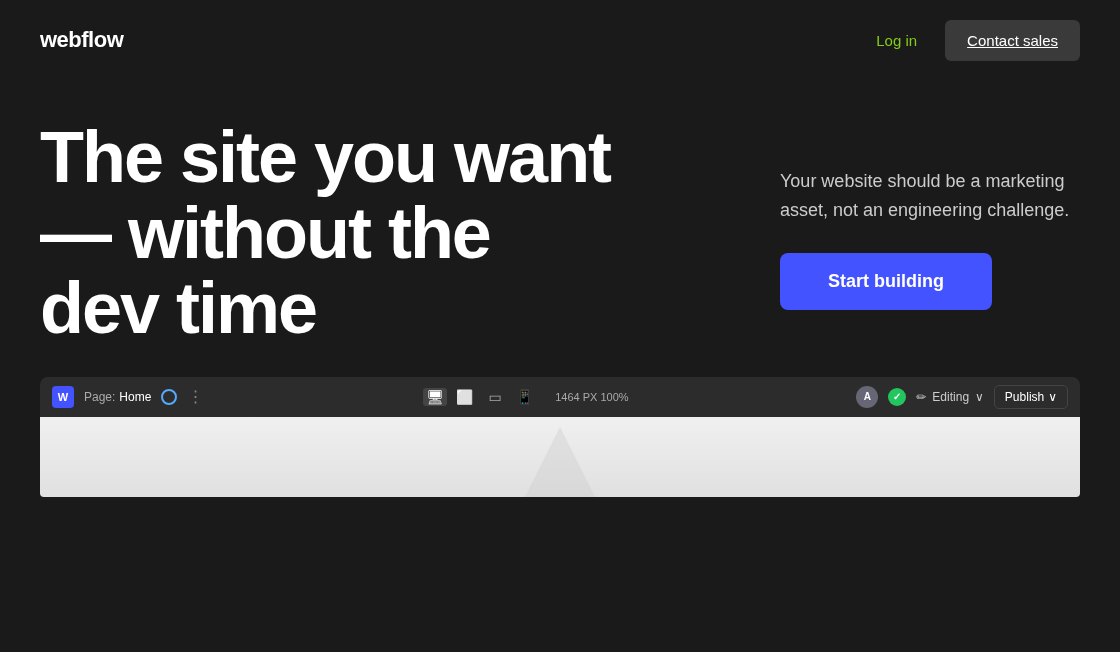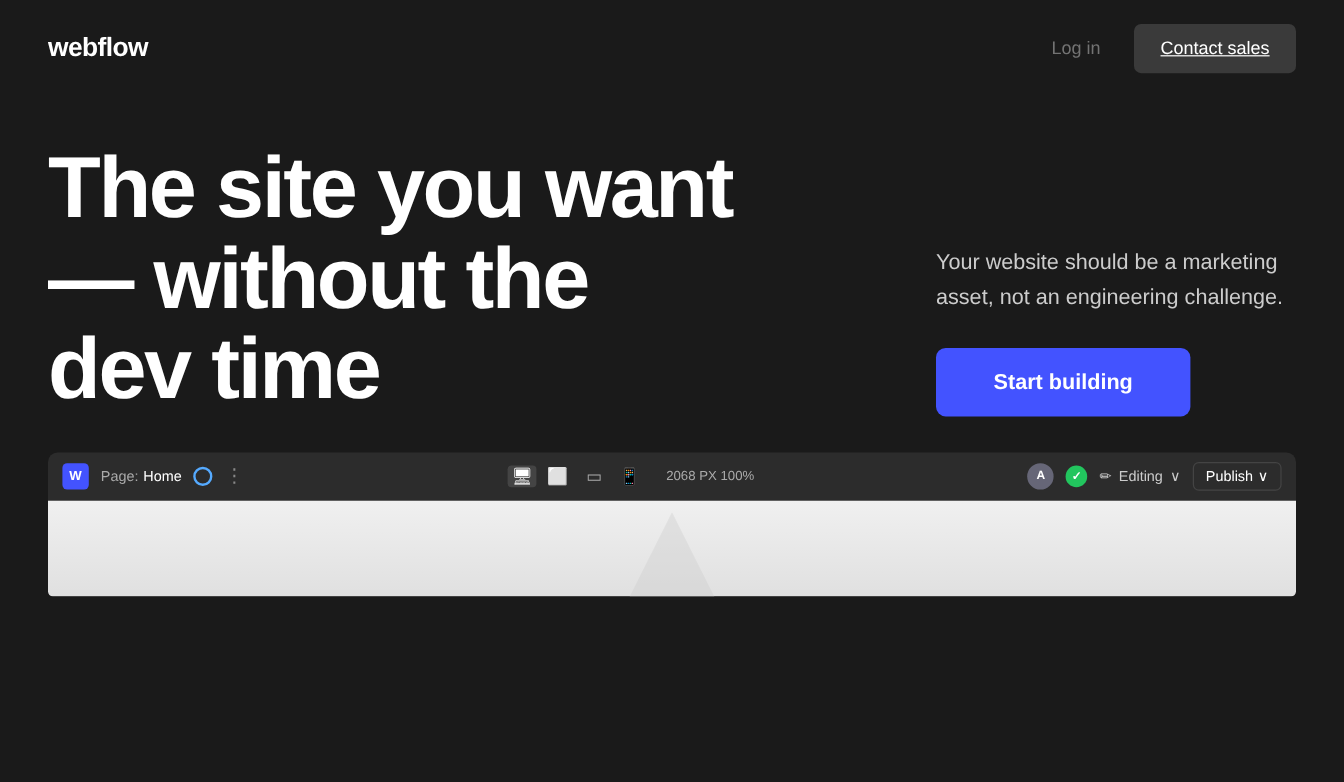--- a/index.html
+++ b/index.html
@@ -26,21 +26,21 @@
       font-weight: 700;
       color: #fff;
       letter-spacing: -0.5px;
     }
     .nav-right {
       display: flex;
       align-items: center;
       gap: 12px;
     }
     .nav-login {
-      color: #737373;
+      color: #84cc16;
       font-size: 15px;
       font-weight: 500;
       cursor: pointer;
       padding: 8px 16px;
     }
     .nav-contact {
       background: #3a3a3a;
       color: #fff;
       border: none;
       border-radius: 6px;
@@ -58,21 +58,21 @@
       padding: 12px 24px;
       font-size: 15px;
       font-weight: 600;
       cursor: pointer;
       white-space: nowrap;
     }
 
     
     .hero {
       display: flex;
-      align-items: flex-end;
+      align-items: center;
       padding: 40px 40px 0 40px;
       gap: 60px;
     }
     .hero-left {
       flex: 1;
     }
     .hero-title {
       font-size: 72px;
       font-weight: 800;
       line-height: 1.05;
@@ -306,21 +306,21 @@
         <span class="device-icon">⬜</span>
       </div>
       <div class="device-btn">
         <span class="device-icon">▭</span>
       </div>
       <div class="device-btn">
         <span class="device-icon">📱</span>
       </div>
     </div>
 
-    <span class="editor-resolution">2068 PX  100%</span>
+    <span class="editor-resolution">1464 PX  100%</span>
 
     <div style="flex:1;"></div>
 
     <div class="editor-avatar">A</div>
 
     <div class="editor-green-dot"></div>
 
     <div class="editor-editing">
       <span>✏</span>
       <span>Editing</span>

